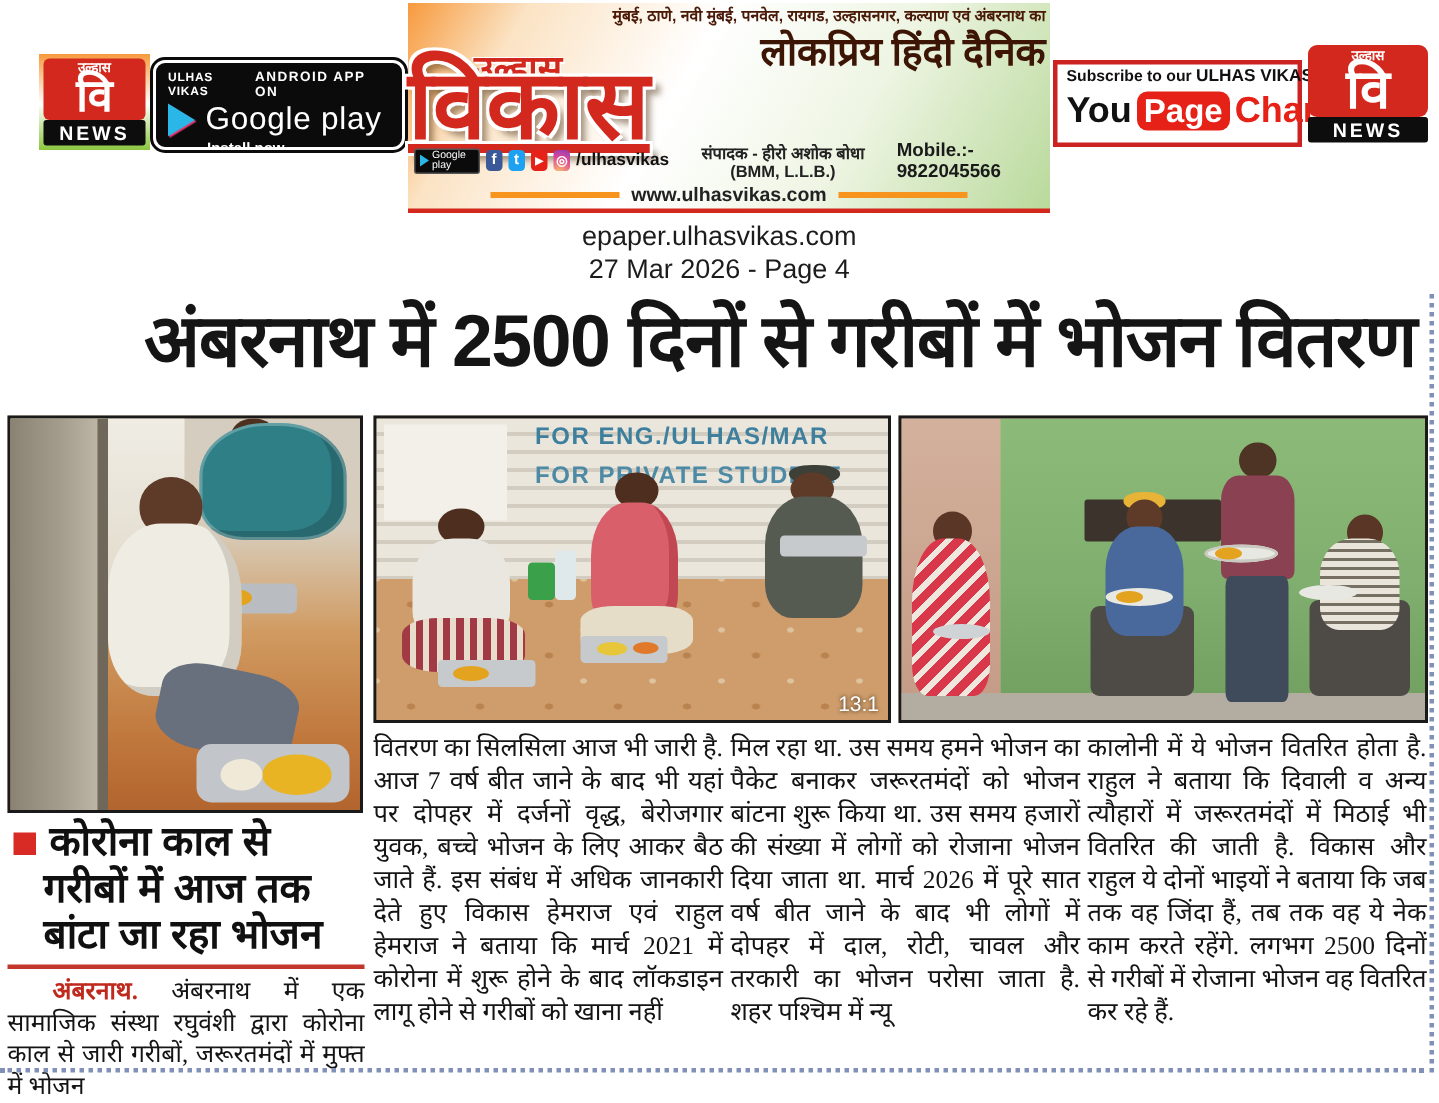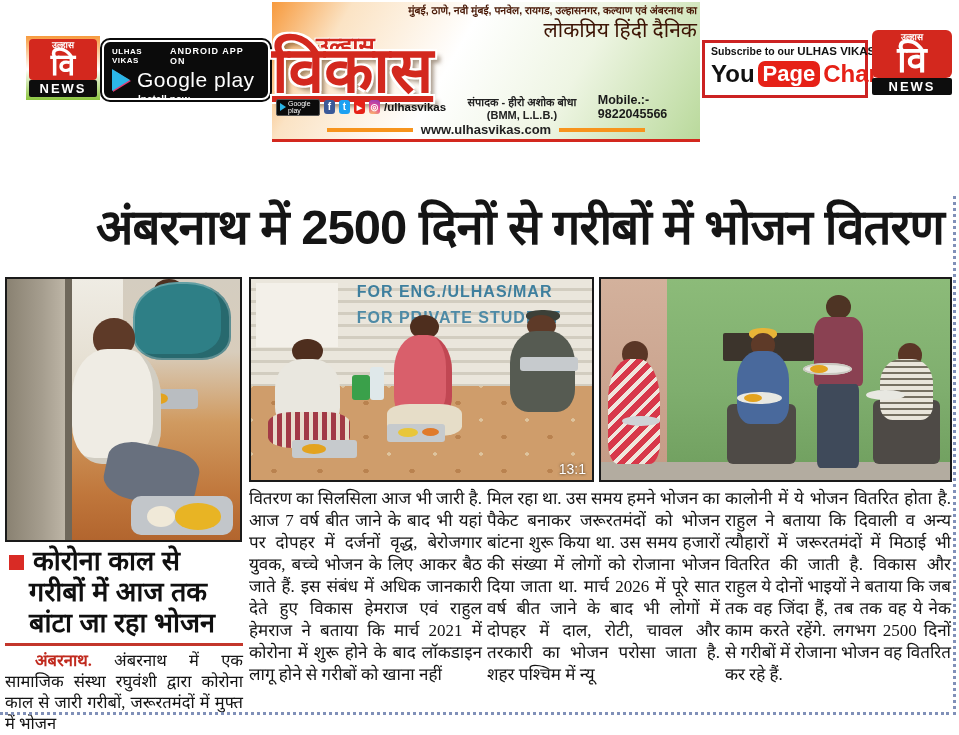--- a/index.html
+++ b/index.html
@@ -27,21 +27,21 @@
   .gp-tri{width:0;height:0;border-top:11px solid transparent;border-bottom:11px solid transparent;
           border-left:18px solid #2bb6e8;filter:drop-shadow(1px 1px 0 #e23a72);}
   .gp-store{font-size:21px;letter-spacing:.5px;}
   .gp-cta{font-size:10px;font-weight:900;margin-left:26px;margin-top:2px;}
 
   
   .mast{position:absolute;left:272px;top:2px;width:428px;height:140px;
         background:linear-gradient(120deg,#f79a3d 0%,#fbe3c4 16%,#ffffff 42%,#eef5e3 68%,#b9d99b 100%);}
   .mast-tag1{position:absolute;top:1px;right:3px;font-size:10.5px;font-weight:bold;color:#4a1a08;
              font-family:"Liberation Sans",sans-serif;}
-  .mast-tag2{position:absolute;top:13px;right:3px;font-size:21px;font-weight:normal;color:#3d1505;}
+  .mast-tag2{position:absolute;top:13px;right:3px;font-size:26px;font-weight:bold;color:#3d1505;}
   .mast-prefix{position:absolute;top:26px;left:44px;font-size:24px;font-weight:900;color:#d3281e;
                text-shadow:1px 1px 0 #fff,-1px -1px 0 #fff;}
   .mast-title{position:absolute;top:28px;left:0;width:100%;text-align:left;font-size:64px;line-height:80px;
               font-weight:900;color:#d3281e;font-family:"Liberation Sans",sans-serif;
               text-shadow:2px 2px 0 #ffffff,-2px -2px 0 #ffffff,2px -2px 0 #fff,-2px 2px 0 #fff,5px 5px 4px rgba(60,30,0,.45);text-decoration:underline;}
   .mast-bottom{position:absolute;bottom:21px;left:4px;right:4px;display:flex;align-items:center;gap:4px;
                font-family:"Liberation Sans",sans-serif;}
   .mini-gp{background:#0b0b0b;color:#fff;border:1px solid #555;border-radius:2px;display:flex;align-items:center;
            gap:2px;padding:1px 3px;height:13px;}
   .mini-tri{width:0;height:0;border-top:4px solid transparent;border-bottom:4px solid transparent;border-left:6px solid #2bb6e8;}
@@ -245,20 +245,24 @@
   </div>
 
   <div class="vlogo" style="left:872px;top:30px;width:80px;">
     <div class="vlogo-red" style="border-radius:6px;padding-top:2px;">
       <span class="vlogo-city">उल्हास</span>
       <span class="vlogo-letter" style="font-size:36px;line-height:36px;">वि</span>
     </div>
     <div class="vlogo-news">NEWS</div>
   </div>
 
+  <div class="dateline">
+    <div>epaper.ulhasvikas.com</div>
+    <div>27 Mar 2026 - Page 4</div>
+  </div>
 
   <div class="headline">अंबरनाथ में 2500 दिनों से गरीबों में भोजन वितरण</div>
 
   <div class="photo ph1">
     <div class="p1-bg"></div>
     <div class="p1-pillar"></div>
     <div class="p1-pillar-edge"></div>
     <div class="p1-light"></div>
     <div class="p1-backhead"></div>
     <div class="p1-backman"></div>

